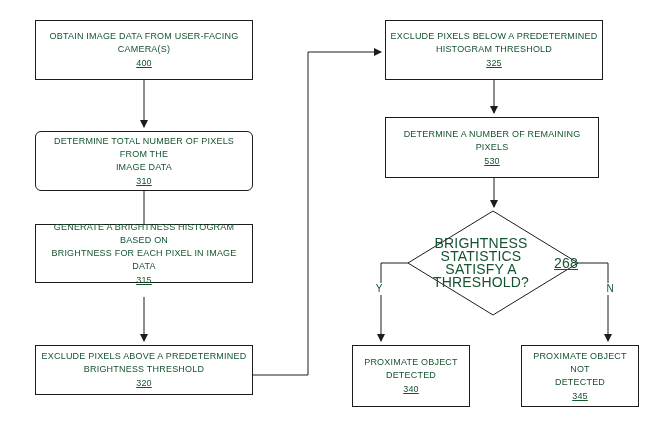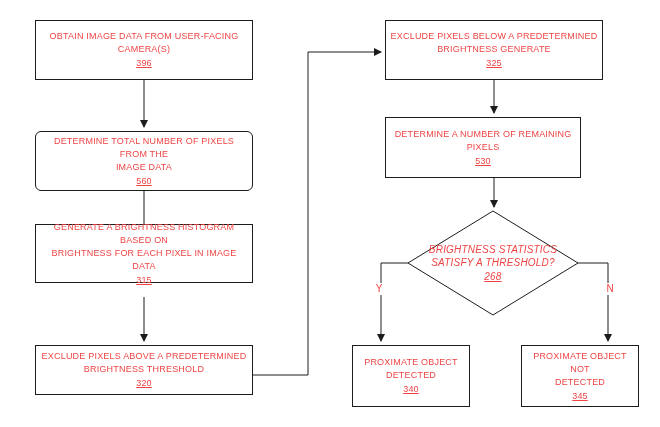--- a/index.html
+++ b/index.html
@@ -1,34 +1,34 @@
 <!DOCTYPE html>
 <html><head>
 <meta charset="utf-8">
 <style>
   html, body { margin:0; padding:0; background:#ffffff; }
   .canvas {
     position:relative; width:660px; height:427px; background:#ffffff;
     font-family:"Liberation Sans","DejaVu Sans",sans-serif;
-    color:#ef4444; overflow:hidden;
+    color:#14532d; overflow:hidden;
   }
   svg.wires { position:absolute; left:0; top:0; width:660px; height:427px; }
   .wire { stroke:#1c1c1c; stroke-width:1; fill:none; }
   .diamond { fill:#ffffff; stroke:#1c1c1c; stroke-width:1; }
   .node {
     position:absolute; box-sizing:border-box; border:1px solid #1c1c1c; background:#ffffff;
     display:flex; flex-direction:column; align-items:center; justify-content:center;
     text-align:center; font-size:9px; line-height:13px; letter-spacing:0.2px; padding:2px 4px;
   }
   .node .lines, .decision .lines { white-space:pre-line; }
   .node .ref, .decision .ref { text-decoration:underline; margin-top:1px; }
   .decision {
     position:absolute; left:408px; top:229px; width:170px; height:68px;
-    display:flex; flex-direction:column; align-items:center; justify-content:center;
-    text-align:center; font-size:10px; line-height:13px; letter-spacing:0.2px;font-style:italic;
+    display:flex; flex-direction:row; align-items:center; justify-content:center;
+    text-align:center; font-size:14px; line-height:13px; letter-spacing:0.2px;
   }
   .edge-label {
     position:absolute; transform:translate(-50%,-50%); background:#ffffff;
     font-size:10px; line-height:10px; padding:1px 2px;
   }
 </style>
 </head>
 <body>
 
 <div class="canvas">
@@ -46,48 +46,48 @@
     <path class="wire" d="M494,80 L494,113" marker-end="url(#arr)"></path>
     <path class="wire" d="M494,178 L494,207" marker-end="url(#arr)"></path>
     <path class="wire" d="M408,263 L381,263 L381,341" marker-end="url(#arr)"></path>
     <path class="wire" d="M578,263 L608,263 L608,341" marker-end="url(#arr)"></path>
     <polygon class="diamond" points="493,211 578,263 493,315 408,263"></polygon>
   </svg>
 
   <div class="node" style="left:35px; top:20px; width:218px; height:60px;">
     <span class="lines">OBTAIN IMAGE DATA FROM USER-FACING
 CAMERA(S)</span>
-    <span class="ref">396</span>
+    <span class="ref">400</span>
   </div>
 
   <div class="node" style="left:35px; top:131px; width:218px; height:60px;border-radius:6px;">
     <span class="lines">DETERMINE TOTAL NUMBER OF PIXELS FROM THE
 IMAGE DATA</span>
-    <span class="ref">560</span>
+    <span class="ref">310</span>
   </div>
 
   <div class="node" style="left:35px; top:224px; width:218px; height:59px;">
     <span class="lines">GENERATE A BRIGHTNESS HISTOGRAM BASED ON
 BRIGHTNESS FOR EACH PIXEL IN IMAGE DATA</span>
     <span class="ref">315</span>
   </div>
 
   <div class="node" style="left:35px; top:345px; width:218px; height:50px;">
     <span class="lines">EXCLUDE PIXELS ABOVE A PREDETERMINED
 BRIGHTNESS THRESHOLD</span>
     <span class="ref">320</span>
   </div>
 
   <div class="node" style="left:385px; top:20px; width:218px; height:60px;">
     <span class="lines">EXCLUDE PIXELS BELOW A PREDETERMINED
-BRIGHTNESS GENERATE</span>
+HISTOGRAM THRESHOLD</span>
     <span class="ref">325</span>
   </div>
 
-  <div class="node" style="left:385px; top:117px; width:196px; height:61px;">
+  <div class="node" style="left:385px; top:117px; width:214px; height:61px;">
     <span class="lines">DETERMINE A NUMBER OF REMAINING PIXELS</span>
     <span class="ref">530</span>
   </div>
 
   <div class="decision">
     <span class="lines">BRIGHTNESS STATISTICS
 SATISFY A THRESHOLD?</span>
     <span class="ref">268</span>
   </div>
 

